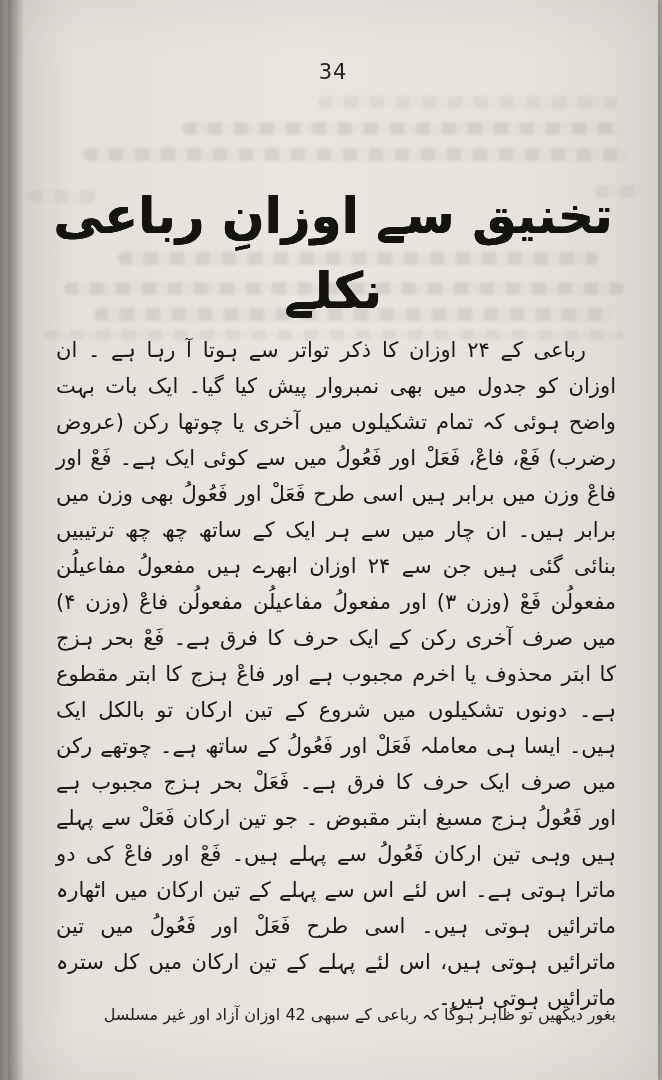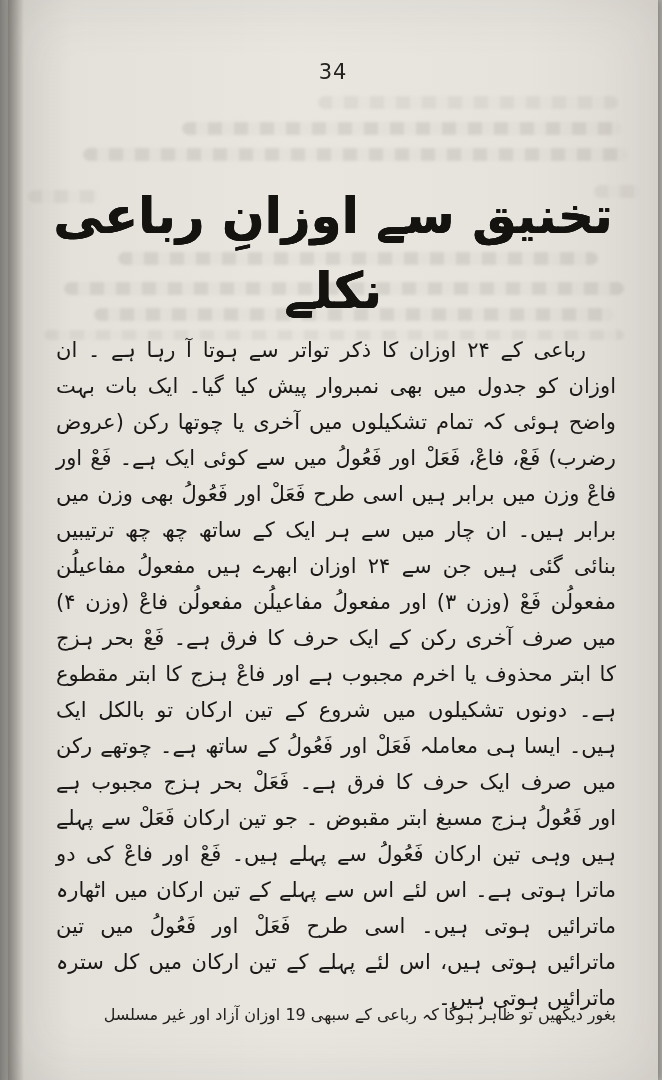--- a/index.html
+++ b/index.html
@@ -112,15 +112,15 @@
   <div class="ghost" style="top:282px; right:34px;  width:560px;"></div>
   <div class="ghost" style="top:308px; right:44px;  width:520px;"></div>
   <div class="ghost light" style="top:330px; right:34px;  width:580px; height:10px;"></div>
 
   <div class="page-number">34</div>
 
   <h1 class="chapter-title">تخنیق سے اوزانِ رباعی نکلے</h1>
 
   <p class="body-text">رباعی کے ۲۴ اوزان کا ذکر تواتر سے ہوتا آ رہا ہے ۔ ان اوزان کو جدول میں بھی نمبروار پیش کیا گیا۔ ایک بات بہت واضح ہوئی کہ تمام تشکیلوں میں آخری یا چوتھا رکن (عروض رضرب) فَعْ، فاعْ، فَعَلْ اور فَعُولُ میں سے کوئی ایک ہے۔ فَعْ اور فاعْ وزن میں برابر ہیں اسی طرح فَعَلْ اور فَعُولُ بھی وزن میں برابر ہیں۔ ان چار میں سے ہر ایک کے ساتھ چھ چھ ترتیبیں بنائی گئی ہیں جن سے ۲۴ اوزان ابھرے ہیں مفعولُ مفاعیلُن مفعولُن فَعْ (وزن ۳) اور مفعولُ مفاعیلُن مفعولُن فاعْ (وزن ۴) میں صرف آخری رکن کے ایک حرف کا فرق ہے۔ فَعْ بحر ہزج کا ابتر محذوف یا اخرم مجبوب ہے اور فاعْ ہزج کا ابتر مقطوع ہے۔ دونوں تشکیلوں میں شروع کے تین ارکان تو بالکل ایک ہیں۔ ایسا ہی معاملہ فَعَلْ اور فَعُولُ کے ساتھ ہے۔ چوتھے رکن میں صرف ایک حرف کا فرق ہے۔ فَعَلْ بحر ہزج مجبوب ہے اور فَعُولُ ہزج مسبغ ابتر مقبوض ۔ جو تین ارکان فَعَلْ سے پہلے ہیں وہی تین ارکان فَعُولُ سے پہلے ہیں۔ فَعْ اور فاعْ کی دو ماترا ہوتی ہے۔ اس لئے اس سے پہلے کے تین ارکان میں اٹھارہ ماترائیں ہوتی ہیں۔ اسی طرح فَعَلْ اور فَعُولُ میں تین ماترائیں ہوتی ہیں، اس لئے پہلے کے تین ارکان میں کل سترہ ماترائیں ہوتی ہیں۔</p>
 
-  <p class="catchline">بغور دیکھیں تو ظاہر ہوگا کہ رباعی کے سبھی 19 اوزان آزاد اور غیر مسلسل</p>
+  <p class="catchline">بغور دیکھیں تو ظاہر ہوگا کہ رباعی کے سبھی 42 اوزان آزاد اور غیر مسلسل</p>
 
 </div>
 
 </body></html>

